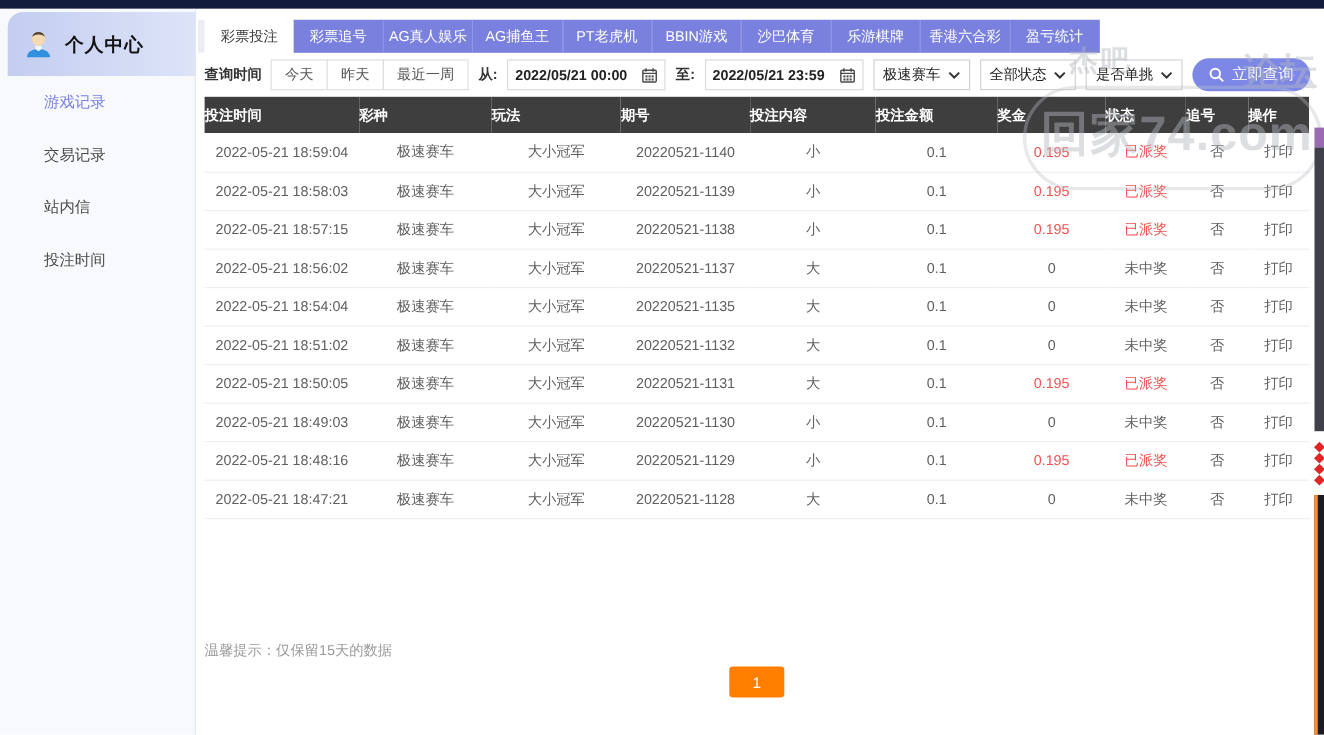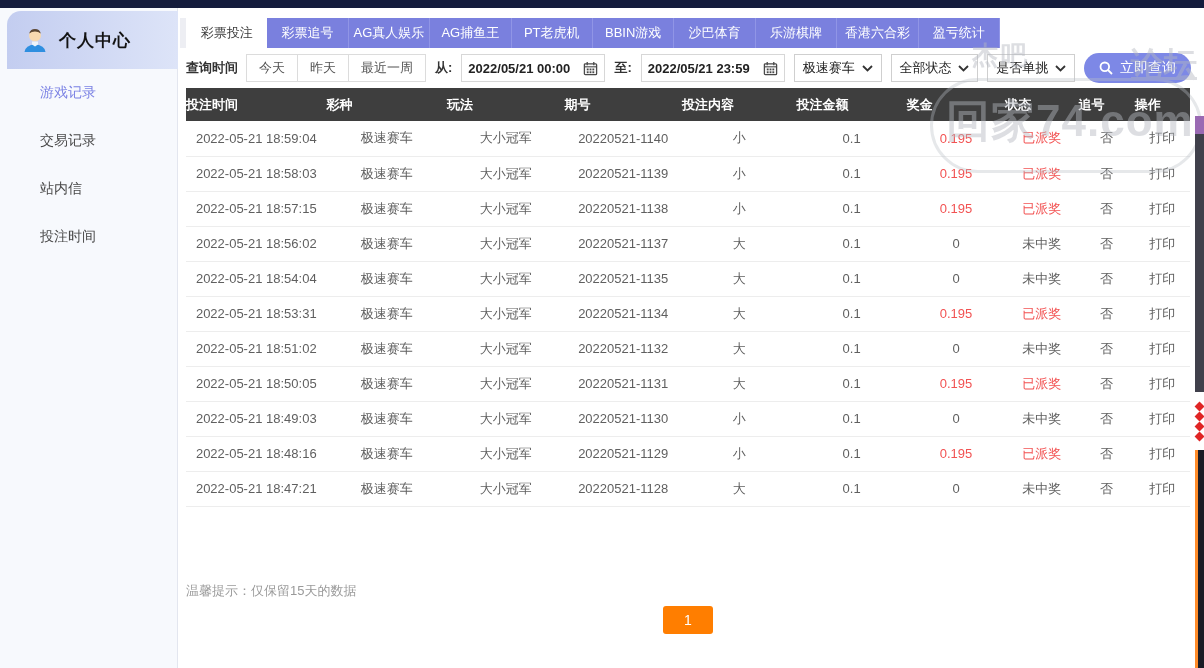--- a/index.html
+++ b/index.html
@@ -278,32 +278,20 @@
           <td class="lottery">极速赛车</td>
           <td class="play">大小冠军</td>
           <td class="issue">20220521-1135</td>
           <td class="content">大</td>
           <td class="amount">0.1</td>
           <td class="prize">0</td>
           <td class="status">未中奖</td>
           <td class="chase">否</td>
           <td class="action">打印</td>
         </tr>
-        <tr class="row win">
-          <td class="time">2022-05-21 18:53:31</td>
-          <td class="lottery">极速赛车</td>
-          <td class="play">大小冠军</td>
-          <td class="issue">20220521-1134</td>
-          <td class="content">大</td>
-          <td class="amount">0.1</td>
-          <td class="prize">0.195</td>
-          <td class="status">已派奖</td>
-          <td class="chase">否</td>
-          <td class="action">打印</td>
-        </tr>
         <tr class="row">
           <td class="time">2022-05-21 18:51:02</td>
           <td class="lottery">极速赛车</td>
           <td class="play">大小冠军</td>
           <td class="issue">20220521-1132</td>
           <td class="content">大</td>
           <td class="amount">0.1</td>
           <td class="prize">0</td>
           <td class="status">未中奖</td>
           <td class="chase">否</td>

